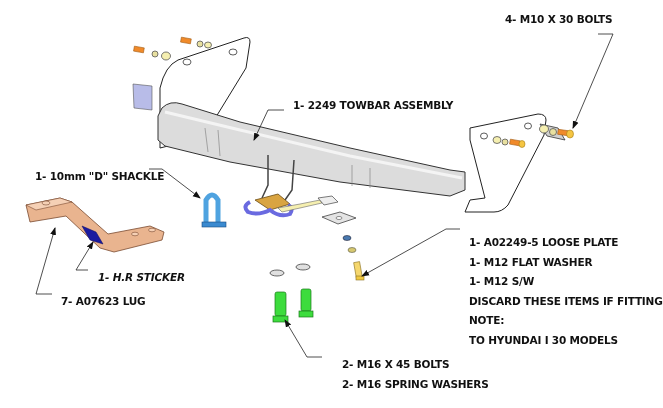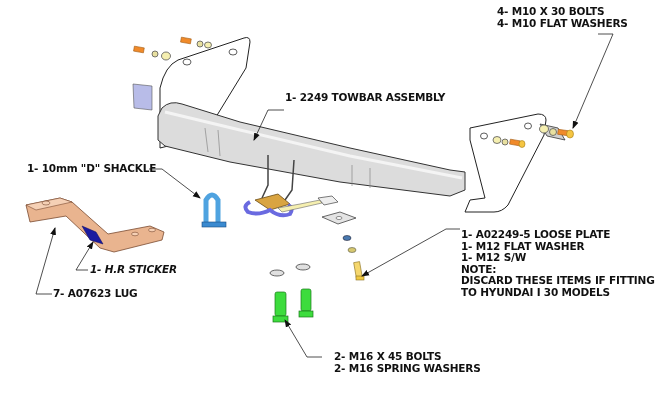--- a/index.html
+++ b/index.html
@@ -1,19 +1,19 @@
 <!DOCTYPE html>
 <html><head>
 <meta charset="utf-8">
 <style>
   html, body { margin:0; padding:0; background:#ffffff; }
   body { width:663px; height:408px; position:relative; overflow:hidden; font-family:"DejaVu Sans", sans-serif; }
   #drawing { position:absolute; left:0; top:0; width:663px; height:408px; }
   .lbl { position:absolute; font-family:"DejaVu Sans", sans-serif; font-weight:bold; font-size:10.5px; line-height:11.5px; color:#111; white-space:nowrap; letter-spacing:-0.2px; }
-  .lbl div { margin:0; }
+  .lbl div { margin:8px; }
 </style>
 </head>
 <body>
 
 <svg id="drawing" viewBox="0 0 663 408" xmlns="http://www.w3.org/2000/svg">
   <defs>
     <marker id="arr" markerWidth="8" markerHeight="8" refX="7" refY="4" orient="auto" markerUnits="userSpaceOnUse">
       <path d="M0,1 L8,4 L0,7 Z" fill="#111"></path>
     </marker>
   </defs>
@@ -92,21 +92,20 @@
   <polyline points="284,110 268,110 254,140" fill="none" stroke="#222" stroke-width="0.8" marker-end="url(#arr)"></polyline>
   <polyline points="149,169 162,169 200,198" fill="none" stroke="#222" stroke-width="0.8" marker-end="url(#arr)"></polyline>
   <polyline points="88,270 76,270 93,242" fill="none" stroke="#222" stroke-width="0.8" marker-end="url(#arr)"></polyline>
   <polyline points="52,294 36,294 55,228" fill="none" stroke="#222" stroke-width="0.8" marker-end="url(#arr)"></polyline>
   <polyline points="460,229 446,229 362,276" fill="none" stroke="#222" stroke-width="0.8" marker-end="url(#arr)"></polyline>
   <polyline points="322,357 307,357 285,320" fill="none" stroke="#222" stroke-width="0.8" marker-end="url(#arr)"></polyline>
 </svg>
 
 <div class="lbl" style="left:497px; top:6px;">
   <div>4- M10 X 30 BOLTS</div>
-  <div>4- M10 FLAT WASHERS</div>
 </div>
 
 <div class="lbl" style="left:285px; top:92px;">
   <div>1- 2249 TOWBAR ASSEMBLY</div>
 </div>
 
 <div class="lbl" style="left:27px; top:163px;">
   <div>1- 10mm "D" SHACKLE</div>
 </div>
 
@@ -115,21 +114,21 @@
 </div>
 
 <div class="lbl" style="left:53px; top:288px;">
   <div>7- A07623 LUG</div>
 </div>
 
 <div class="lbl" style="left:461px; top:229px;">
   <div>1- A02249-5 LOOSE PLATE</div>
   <div>1- M12 FLAT WASHER</div>
   <div>1- M12 S/W</div>
+  <div>DISCARD THESE ITEMS IF FITTING</div>
   <div>NOTE:</div>
-  <div>DISCARD THESE ITEMS IF FITTING</div>
   <div>TO HYUNDAI I 30 MODELS</div>
 </div>
 
 <div class="lbl" style="left:334px; top:351px;">
   <div>2- M16 X 45 BOLTS</div>
   <div>2- M16 SPRING WASHERS</div>
 </div>
 
 </body></html>

